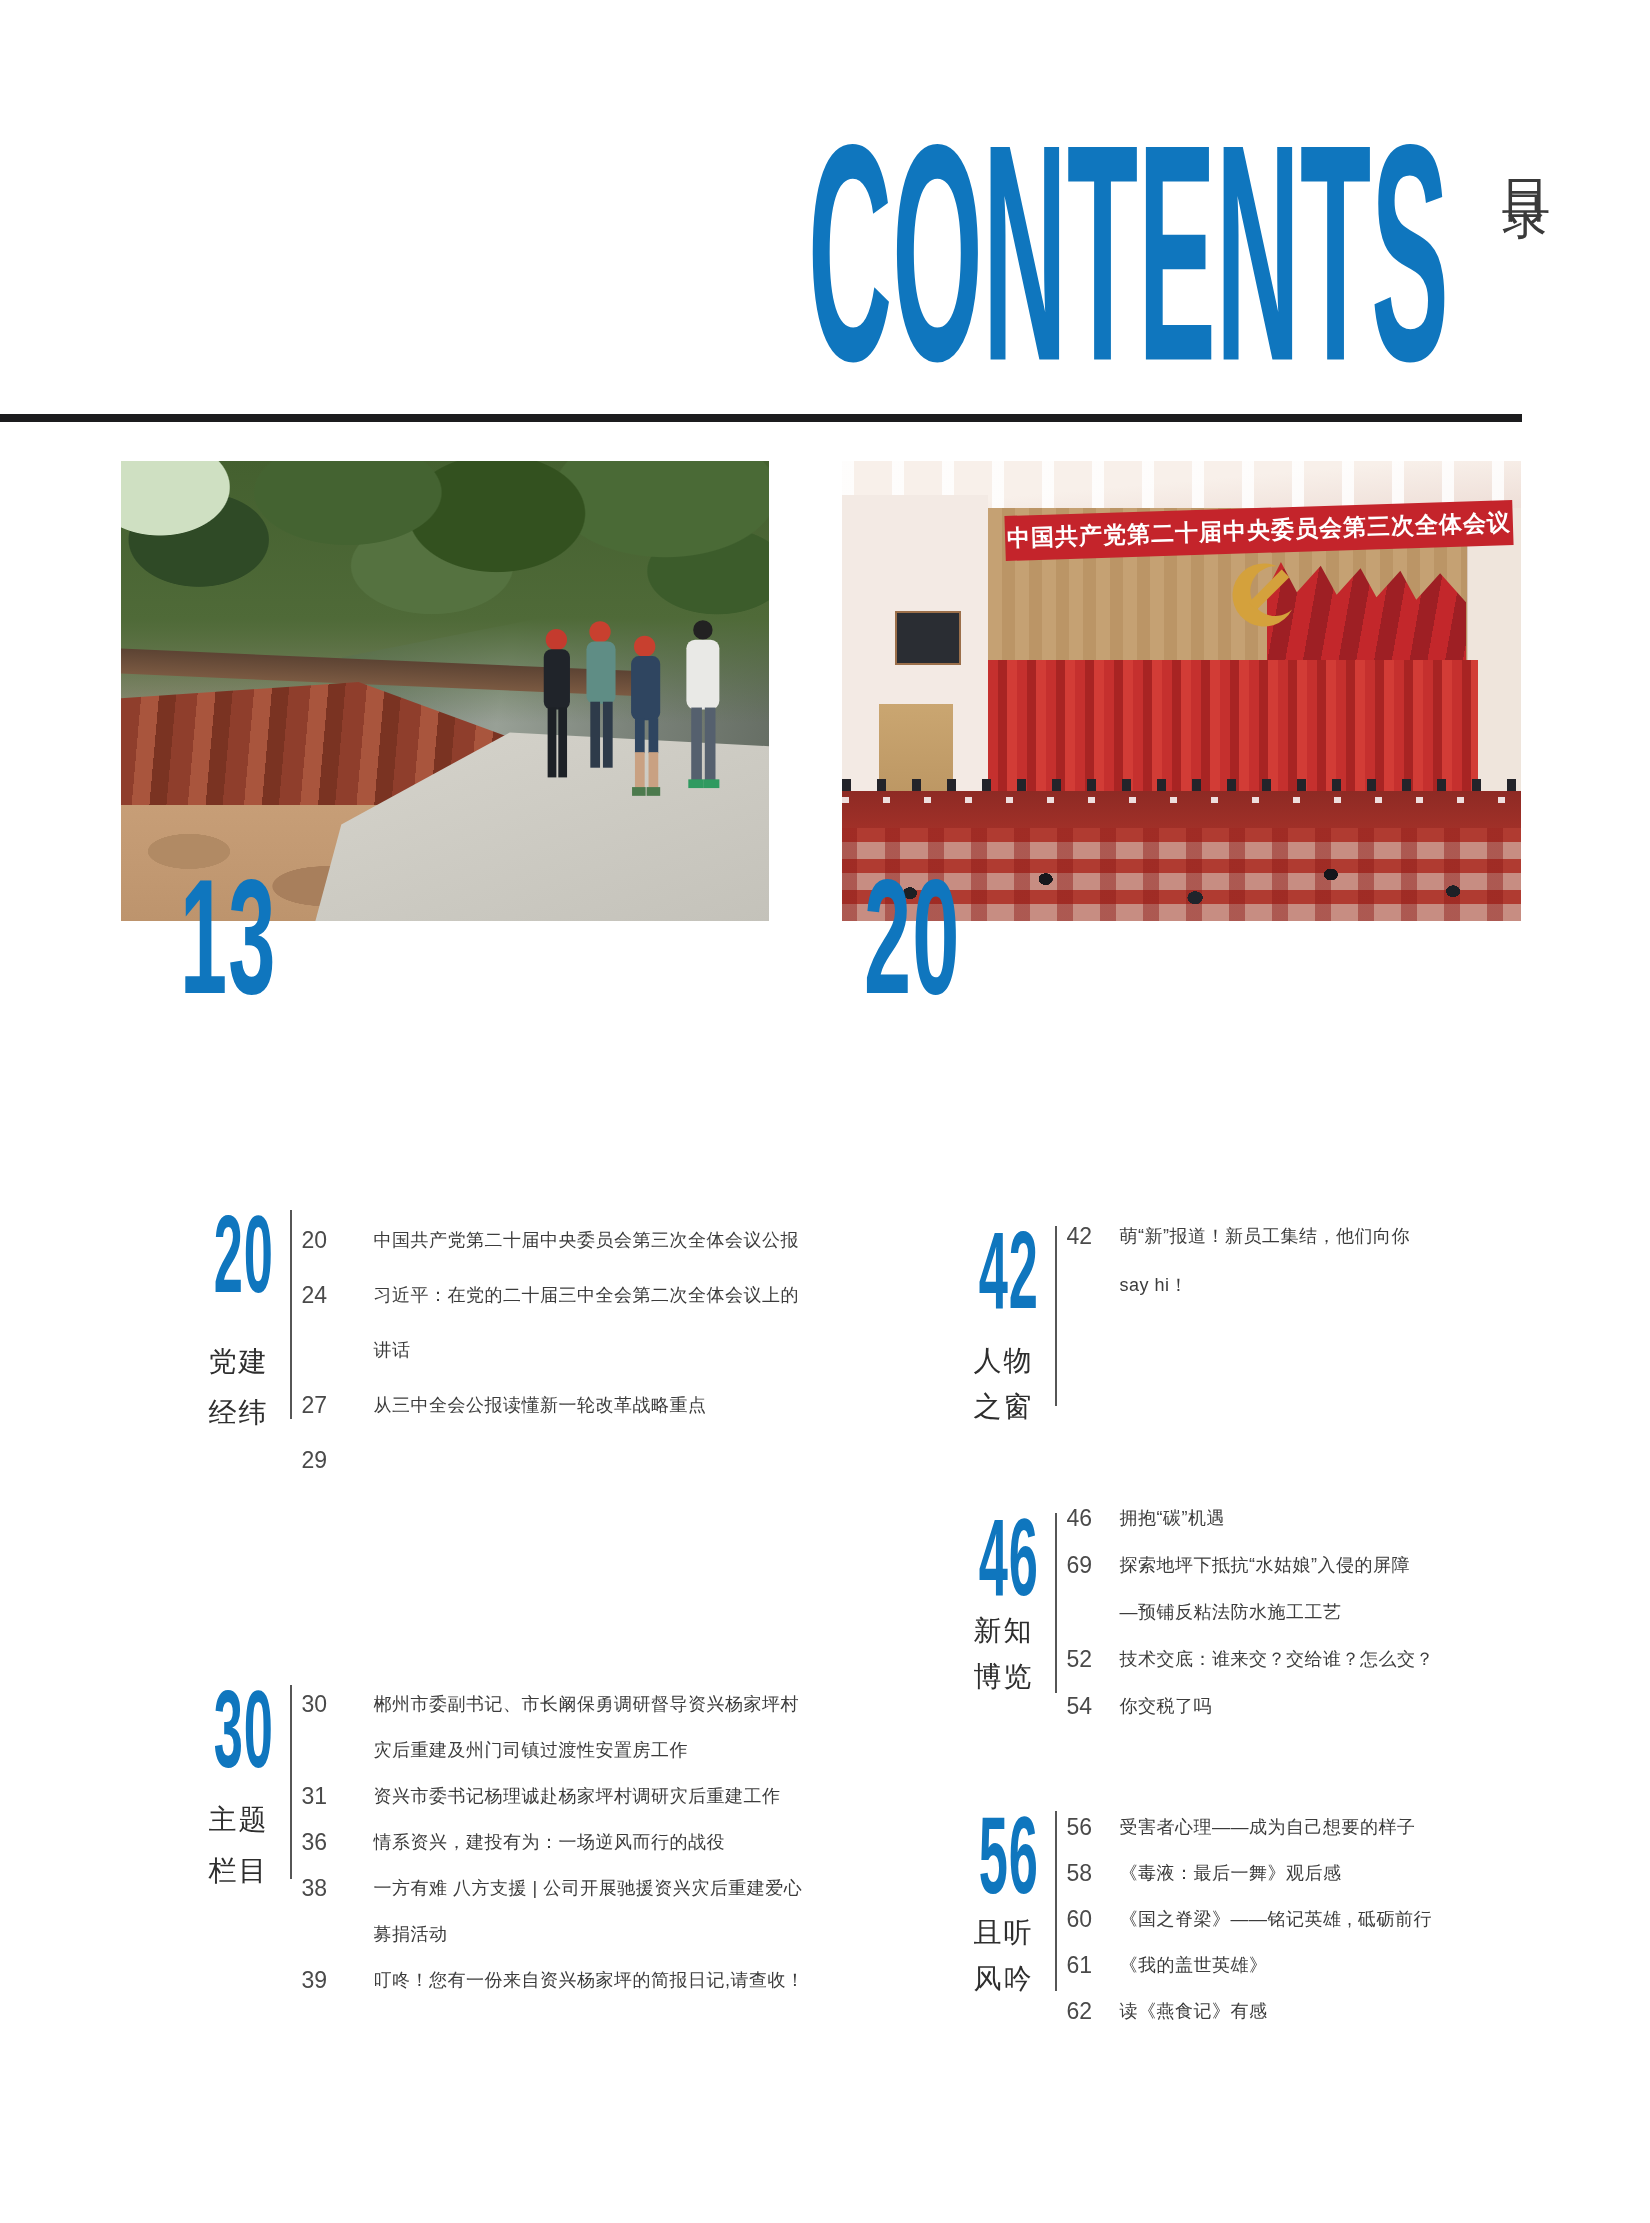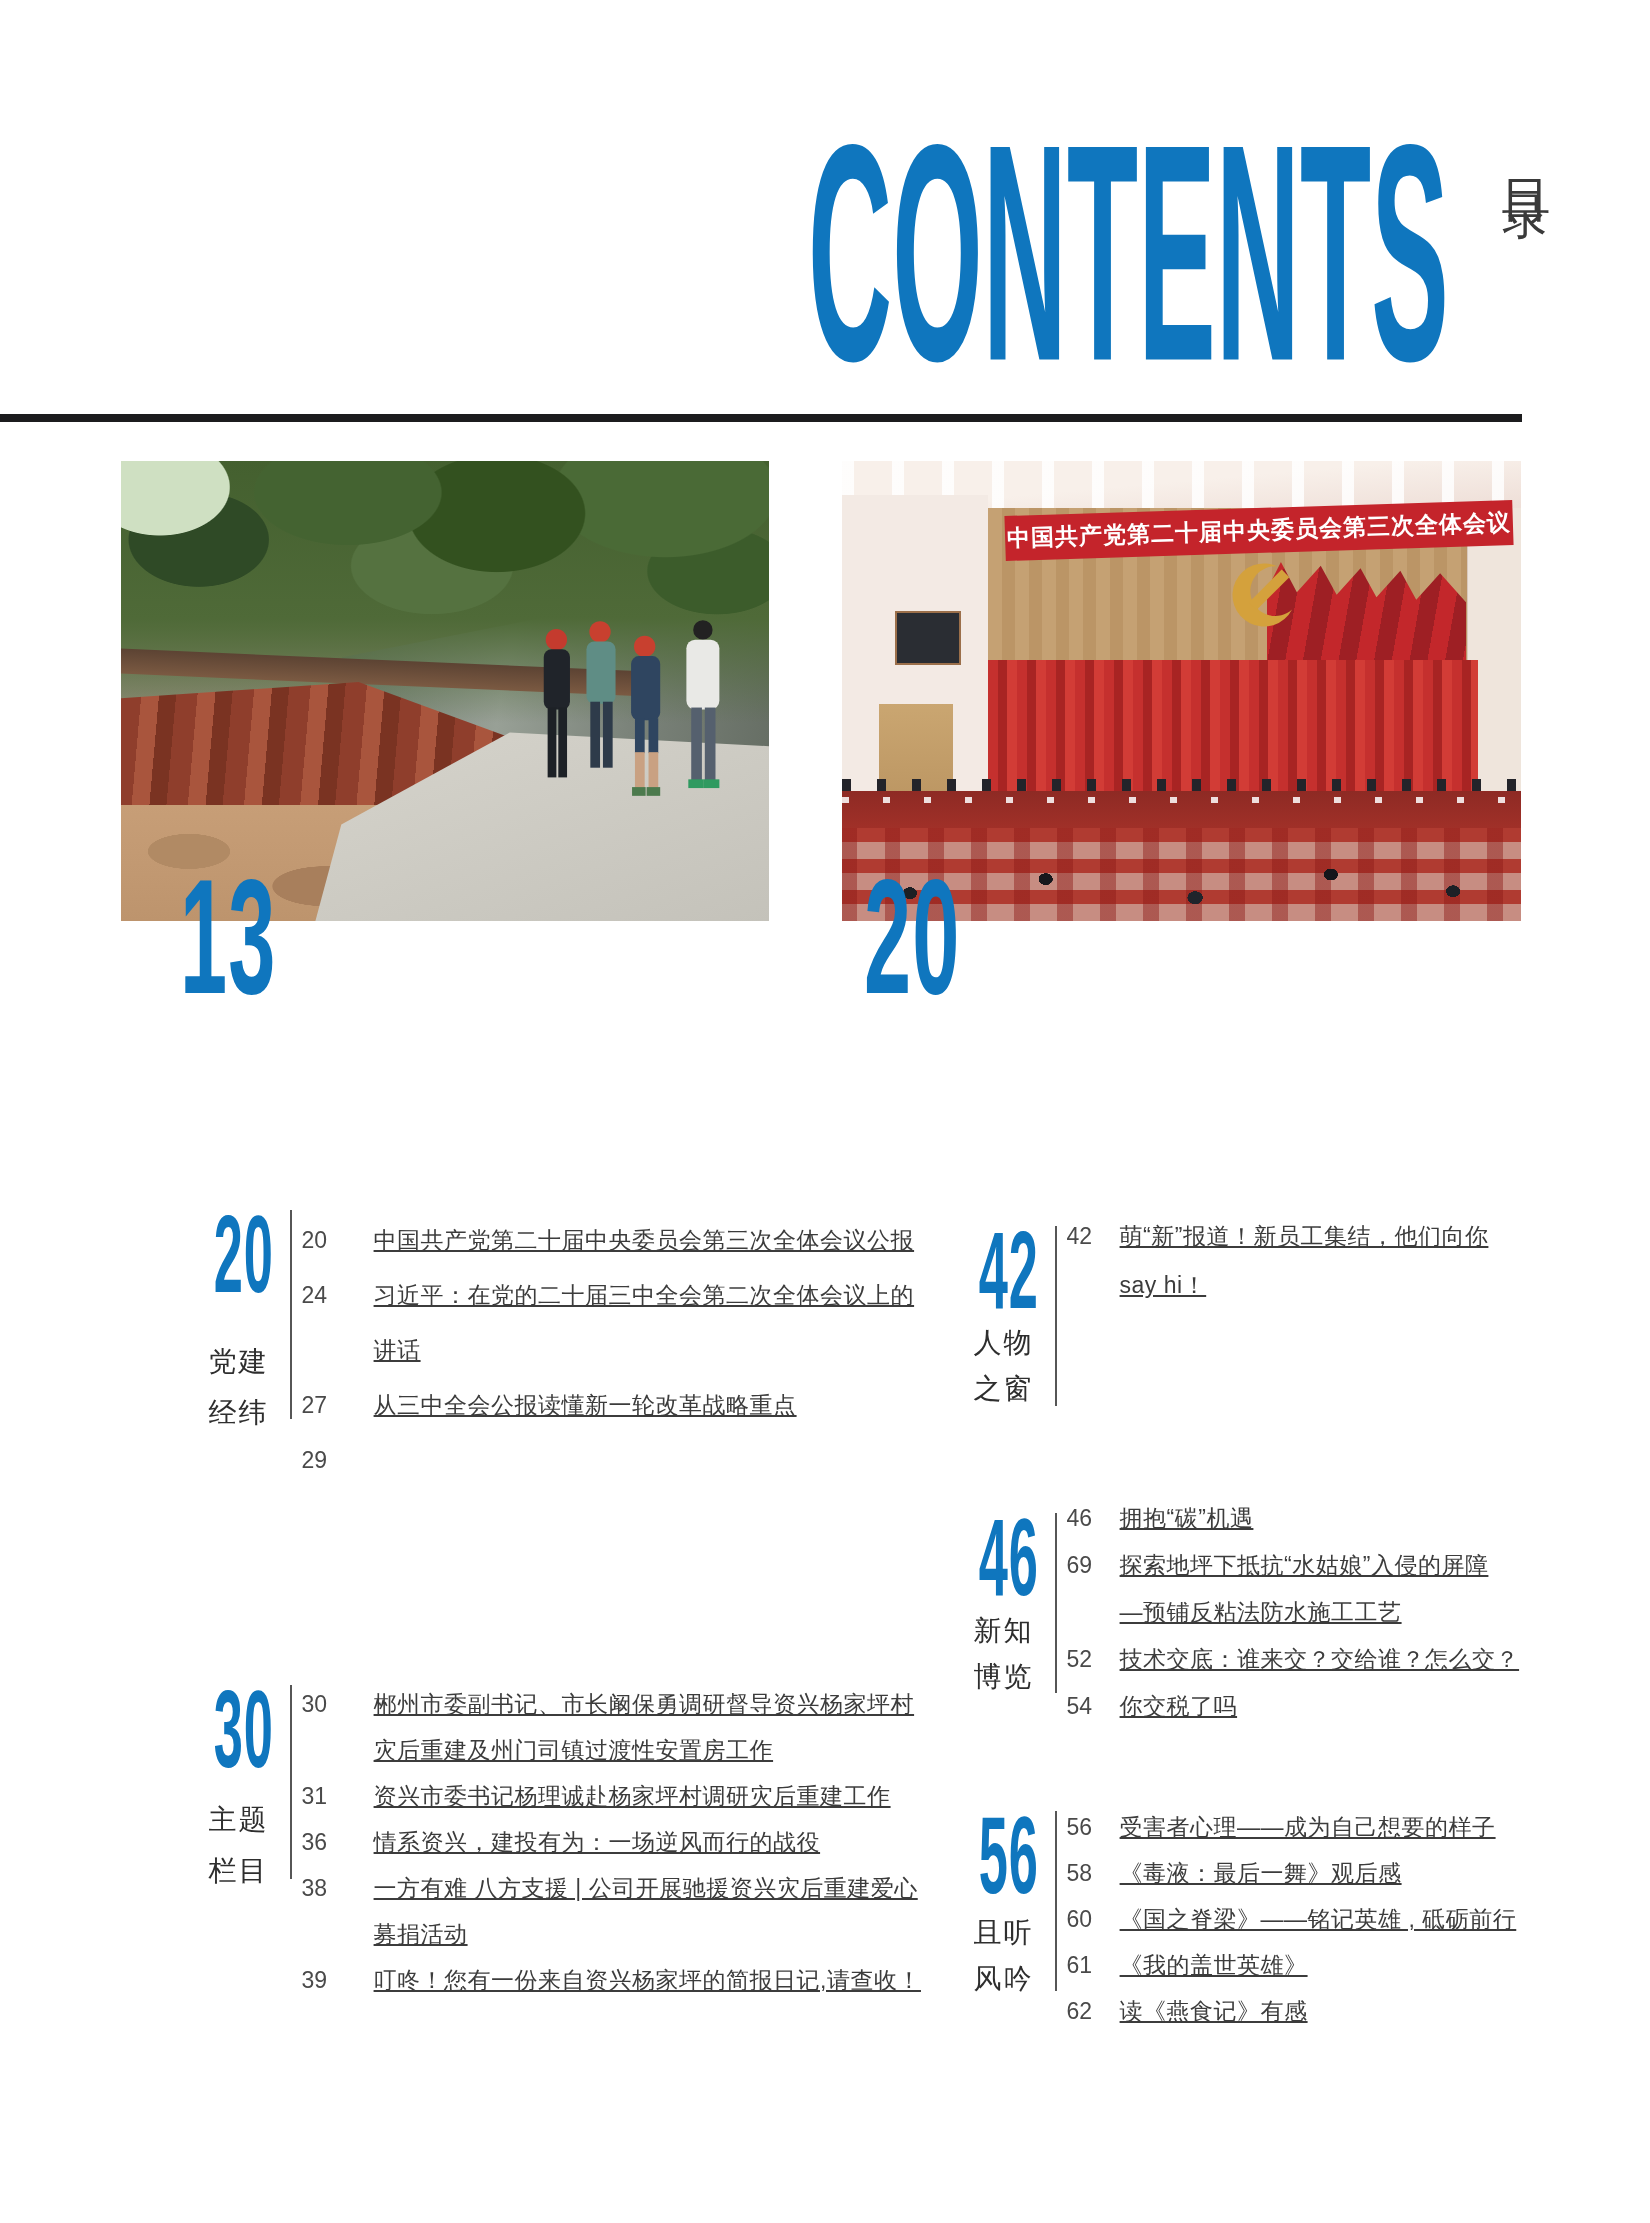--- a/index.html
+++ b/index.html
@@ -97,29 +97,29 @@
   .sec-num{font-size:109px;line-height:89px;font-weight:bold;color:var(--blue);
     transform:scaleX(.48);transform-origin:center top;letter-spacing:1.9px;}
   .sec-title{font-size:28px;color:#2e2e2e;line-height:51px;letter-spacing:1.9px;}
   .col-r .sec-title{line-height:46px;}
   .sec-divider{width:1.9px;background:#565656;flex:0 0 1.9px;}
   .items{margin-left:9.7px;width:640px;}
   .col-r .items{width:475px;}
   .toc-row{display:flex;align-items:flex-start;}
   .toc-num{flex:0 0 72px;font-size:23px;color:var(--num);}
   .col-r .toc-num{flex:0 0 53px;}
-  .toc-text{font-size:23px;color:var(--ink);white-space:pre-line;letter-spacing:0.5px;text-decoration:underline;}
+  .toc-text{font-size:18px;color:var(--ink);white-space:pre-line;letter-spacing:0.5px;}
   #sec-20 .toc-row{line-height:55px;}
   #sec-30 .toc-row{line-height:46px;}
   #sec-42 .toc-row{line-height:49px;}
   #sec-46 .toc-row{line-height:47px;}
   #sec-56 .toc-row{line-height:46px;}
   #sec-20 .sec-title{margin-top:37px;font-family:Liberation Serif, serif;}
   #sec-30 .sec-title{margin-top:20.4px;}
-  #sec-42 .sec-title{margin-top:5px;}
+  #sec-42 .sec-title{margin-top:23px;}
   #sec-46 .sec-title{margin-top:5.8px;}
   #sec-56 .sec-title{margin-top:9.7px;}
 </style>
 </head>
 <body>
 
 <svg class="contents-svg" width="670" height="245" viewBox="0 0 690 252">
   <text x="0" y="230" font-size="318" font-weight="bold" fill="#0F76BE" font-family="Liberation Sans, DejaVu Sans, sans-serif" textLength="660" lengthAdjust="spacingAndGlyphs" id="contents-word">CONTENTS</text>
 </svg>
 <div class="subtitle">目录</div>

